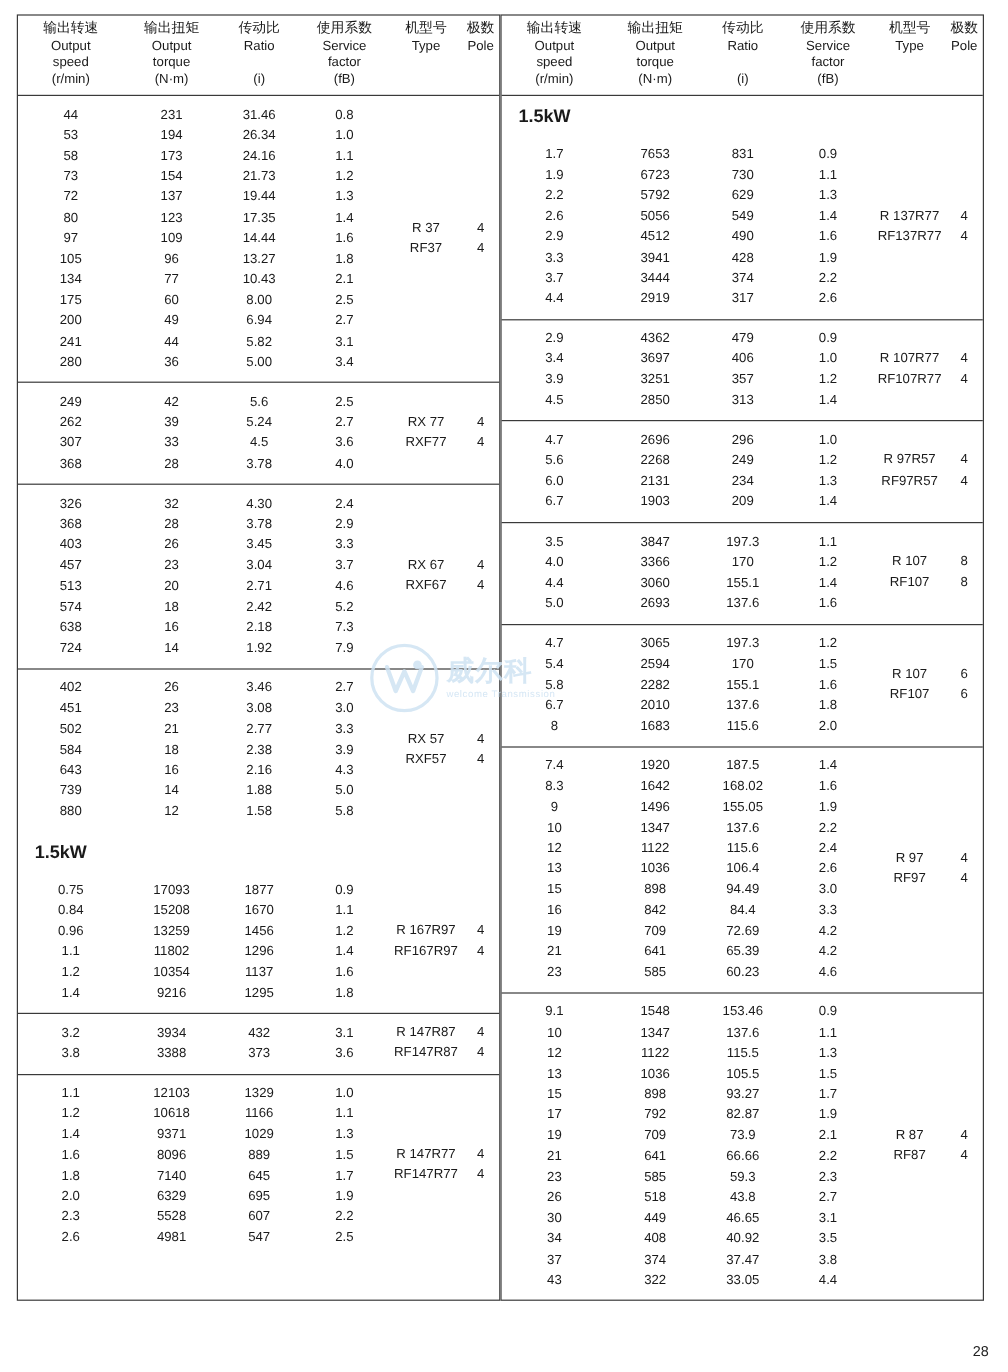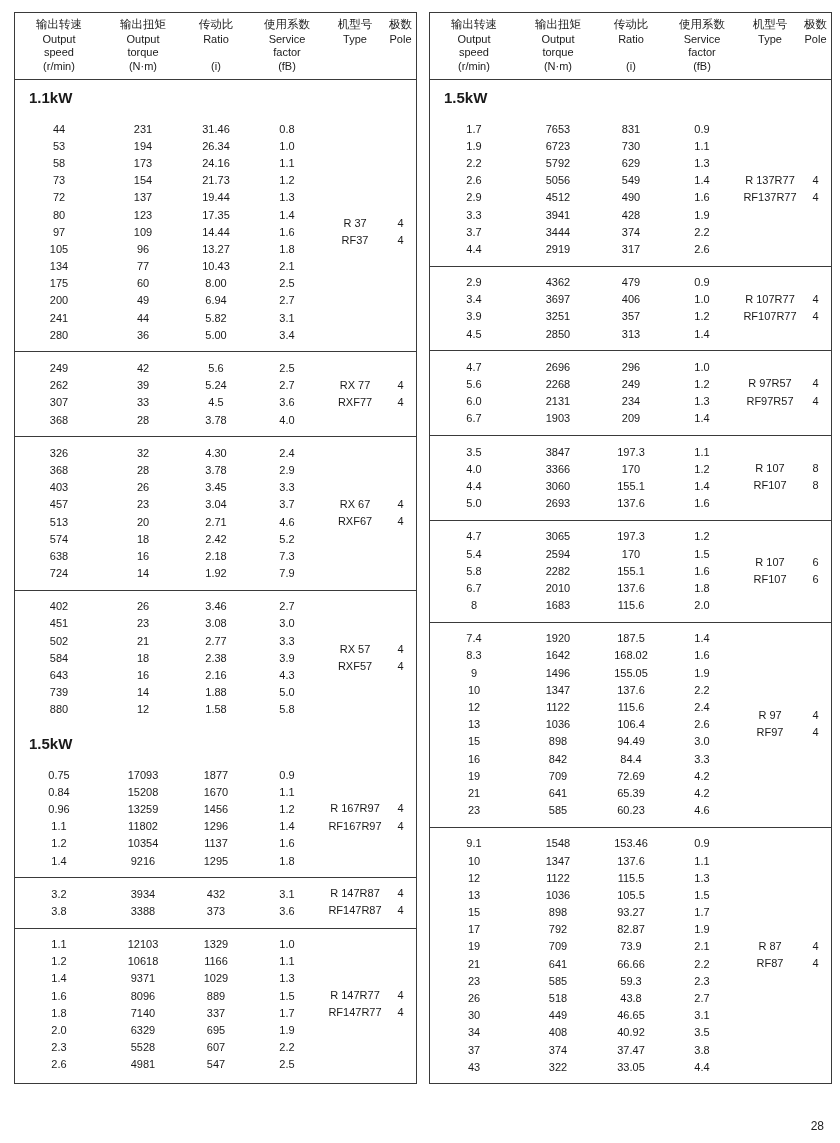--- a/index.html
+++ b/index.html
@@ -54,21 +54,21 @@
     top: 8px;
     width: 58px;
     height: 58px;
   }
   .columns {
     position: absolute;
     left: 14px;
     top: 12px;
     width: 812px;
     display: flex;
-    gap: 12px;
+    gap: 0;
   }
   .col {
     width: 403px;
     border: 1px solid #3a3a3a;
     box-sizing: border-box;
     background: #fff;
   }
   .hdr {
     border-bottom: 1px solid #3a3a3a;
     padding: 5px 0 6px 0;
@@ -200,21 +200,20 @@
             <span class="en">&nbsp;</span>
             <span class="en">&nbsp;</span>
           </div>
           <div class="hcell c6">
             <span class="cn">极数</span>
             <span class="en">Pole</span>
             <span class="en">&nbsp;</span>
             <span class="en">&nbsp;</span>
           </div>
         </div>
-        <div class="kw">1.1kW</div>
         <div class="block">
           <div class="pad-top"></div>
           <div class="rows">
             <div class="row">
               <div class="cell c1">44</div>
               <div class="cell c2">231</div>
               <div class="cell c3">31.46</div>
               <div class="cell c4">0.8</div>
               <div class="cell c5"></div>
               <div class="cell c6"></div>
@@ -668,21 +667,21 @@
               <div class="cell c1">1.6</div>
               <div class="cell c2">8096</div>
               <div class="cell c3">889</div>
               <div class="cell c4">1.5</div>
               <div class="cell c5"></div>
               <div class="cell c6"></div>
             </div>
             <div class="row">
               <div class="cell c1">1.8</div>
               <div class="cell c2">7140</div>
-              <div class="cell c3">337</div>
+              <div class="cell c3">645</div>
               <div class="cell c4">1.7</div>
               <div class="cell c5"></div>
               <div class="cell c6"></div>
             </div>
             <div class="row">
               <div class="cell c1">2.0</div>
               <div class="cell c2">6329</div>
               <div class="cell c3">695</div>
               <div class="cell c4">1.9</div>
               <div class="cell c5"></div>
@@ -1282,15 +1281,24 @@
                   <div>4</div>
                 </div>
               </div>
             </div>
           </div>
           <div class="pad-bot"></div>
         </div>
       </div>
   </div>
 
+  <div class="watermark">
+    <svg class="wm-logo" viewBox="0 0 64 64">
+      <circle cx="32" cy="32" r="30" fill="none" stroke="#cfe3f3" stroke-width="3"></circle>
+      <path d="M16 22 L24 44 L32 26 L40 44 L48 22" fill="none" stroke="#cfe3f3" stroke-width="4" stroke-linejoin="round" stroke-linecap="round"></path>
+      <circle cx="44" cy="20" r="4" fill="#cfe3f3"></circle>
+    </svg>
+    <div class="wm-text">威尔科</div>
+    <div class="wm-sub">welcome Transmission</div>
+  </div>
 
   <div class="pagenum">28</div>
 </div>
 
 </body></html>

